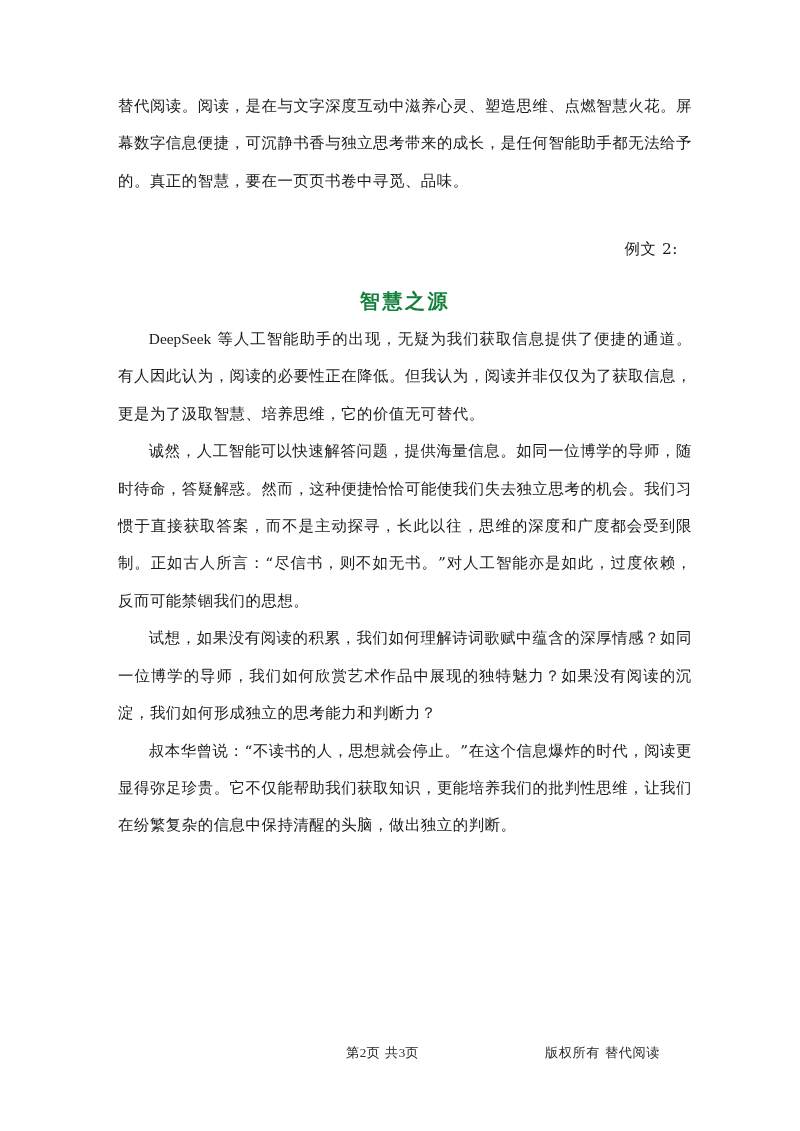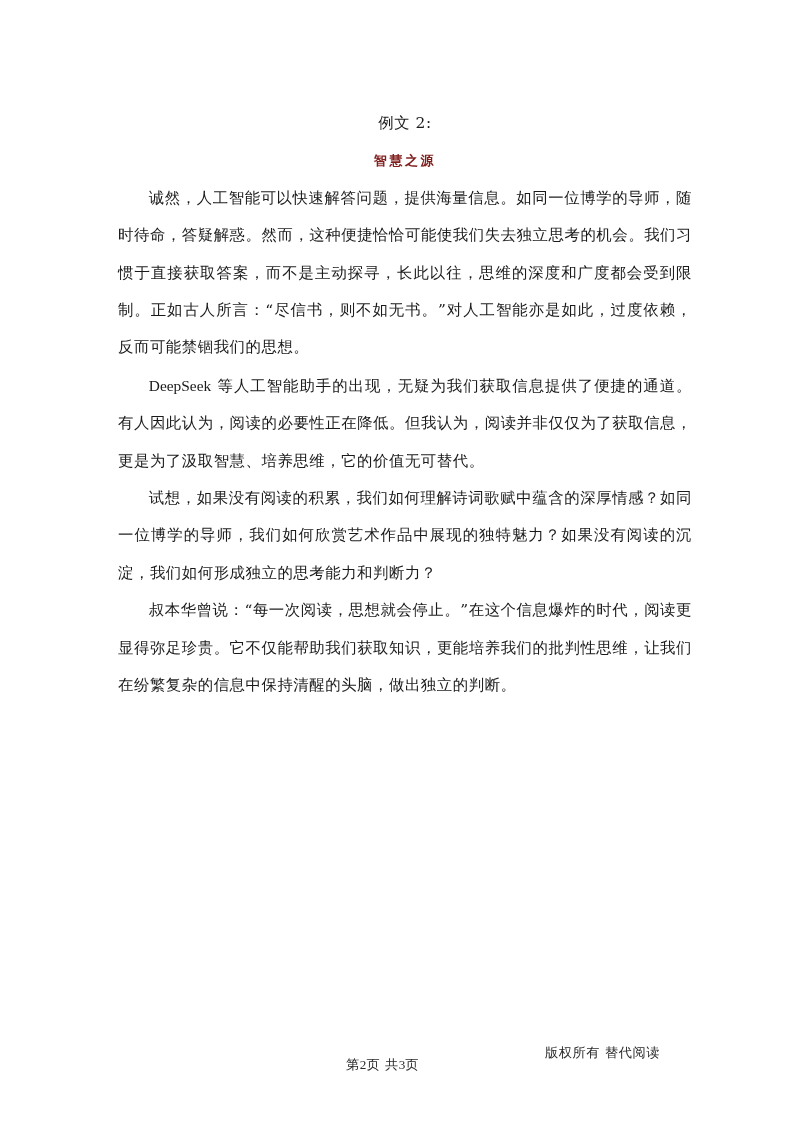--- a/index.html
+++ b/index.html
@@ -47,30 +47,30 @@
   .latin {
     font-family: "Liberation Serif", "DejaVu Serif", serif;
     letter-spacing: 0;
   }
   
   .label-line {
     font-family: "DejaVu Serif", "Liberation Serif", serif;
     font-size: 15.4px;
     line-height: 37.4px;
     color: #1a1a1a;
-    margin: 0;
+    margin: 14px;
     letter-spacing: 0.55px;
-    text-align: center;
+    text-align: right;
   }
   
   .essay-title {
     font-family: "DejaVu Serif", "Liberation Serif", serif;
-    font-size: 13px;
+    font-size: 20px;
     line-height: 37.4px;
-    color: #7f1d1d;
+    color: #15803d;
     text-align: center;
     margin: 0;
     letter-spacing: 2.6px;
     font-weight: 600;
   }
   .spacer-sm { height: 17px; }
   
   .footer {
     position: absolute;
     left: 118px;
@@ -79,21 +79,21 @@
     height: 26px;
     font-family: "DejaVu Serif", "Liberation Serif", serif;
     font-size: 13.2px;
     line-height: 26px;
     color: #2a2a2a;
     letter-spacing: 0.6px;
   }
   .footer-page {
     position: absolute;
     left: 228px;
-    top: 12px;
+    top: 0;
     white-space: nowrap;
     text-align: right;
   }
   .footer-rights {
     position: absolute;
     left: 427px;
     top: 0;
     white-space: nowrap;
   }
   .footer-num {
@@ -101,35 +101,36 @@
     letter-spacing: 0;
   }
 </style>
 </head>
 <body>
 
 <div class="page">
 
   <div class="content">
 
+    <p class="para no-indent">替代阅读。阅读，是在与文字深度互动中滋养心灵、塑造思维、点燃智慧火花。屏幕数字信息便捷，可沉静书香与独立思考带来的成长，是任何智能助手都无法给予的。真正的智慧，要在一页页书卷中寻觅、品味。</p>
 
     <div class="spacer-sm"></div>
 
     <p class="label-line">例文 2:</p>
 
     <div class="essay-title">智慧之源</div>
 
+    <p class="para indent"><span class="latin">DeepSeek</span><span> 等人工智能助手的出现，无疑为我们获取信息提供了便捷的通道。有人因此认为，阅读的必要性正在降低。但我认为，阅读并非仅仅为了获取信息，更是为了汲取智慧、培养思维，它的价值无可替代。</span></p>
+
     <p class="para indent">诚然，人工智能可以快速解答问题，提供海量信息。如同一位博学的导师，随时待命，答疑解惑。然而，这种便捷恰恰可能使我们失去独立思考的机会。我们习惯于直接获取答案，而不是主动探寻，长此以往，思维的深度和广度都会受到限制。正如古人所言：“尽信书，则不如无书。”对人工智能亦是如此，过度依赖，反而可能禁锢我们的思想。</p>
-
-    <p class="para indent"><span class="latin">DeepSeek</span><span> 等人工智能助手的出现，无疑为我们获取信息提供了便捷的通道。有人因此认为，阅读的必要性正在降低。但我认为，阅读并非仅仅为了获取信息，更是为了汲取智慧、培养思维，它的价值无可替代。</span></p>
 
 
     <p class="para indent">试想，如果没有阅读的积累，我们如何理解诗词歌赋中蕴含的深厚情感？如同一位博学的导师，我们如何欣赏艺术作品中展现的独特魅力？如果没有阅读的沉淀，我们如何形成独立的思考能力和判断力？</p>
 
-    <p class="para indent">叔本华曾说：“每一次阅读，思想就会停止。”在这个信息爆炸的时代，阅读更显得弥足珍贵。它不仅能帮助我们获取知识，更能培养我们的批判性思维，让我们在纷繁复杂的信息中保持清醒的头脑，做出独立的判断。</p>
+    <p class="para indent">叔本华曾说：“不读书的人，思想就会停止。”在这个信息爆炸的时代，阅读更显得弥足珍贵。它不仅能帮助我们获取知识，更能培养我们的批判性思维，让我们在纷繁复杂的信息中保持清醒的头脑，做出独立的判断。</p>
 
 
   </div>
 
   <div class="footer">
     <div class="footer-page"><span>第</span><span class="footer-num">2</span><span>页 共</span><span class="footer-num">3</span><span>页</span></div>
     <div class="footer-rights">版权所有 替代阅读</div>
   </div>
 
 </div>

